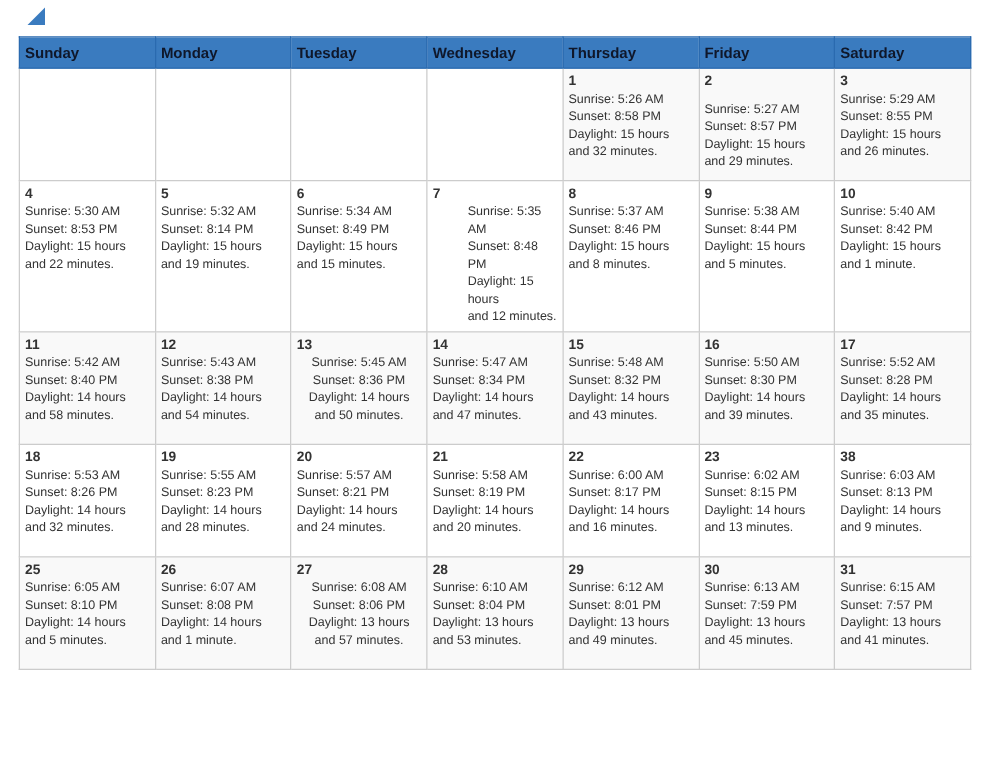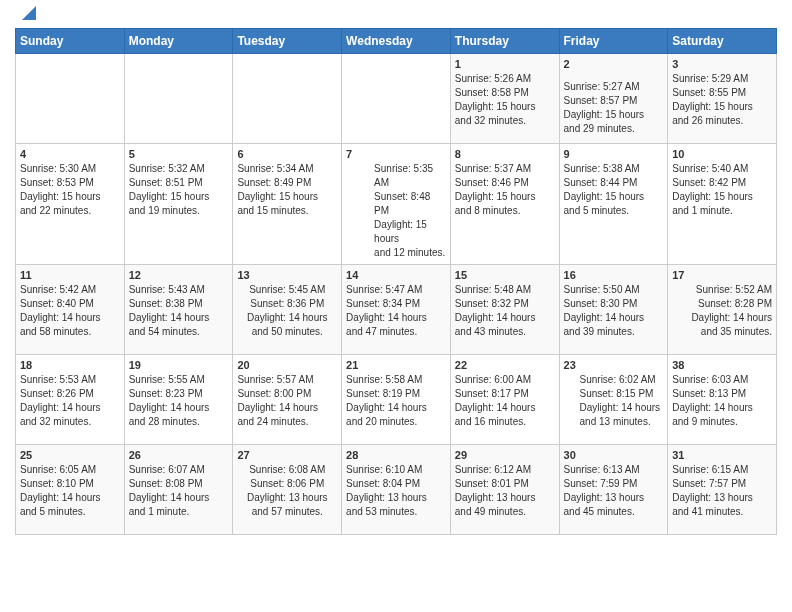--- a/index.html
+++ b/index.html
@@ -39,21 +39,21 @@
       font-size: 16px;
       color: #555;
     }
     table {
       width: 100%;
       border-collapse: collapse;
       table-layout: fixed;
     }
     thead tr th {
       background-color: #3a7bbf;
-      color: #ffffff;
+      color: #0f172a;
       font-size: 12px;
       font-weight: bold;
       padding: 5px 4px;
       text-align: left;
       border: 1px solid #2a6aaf;
     }
     tbody tr td {
       border: 1px solid #ccc;
       vertical-align: top;
       padding: 4px 4px;
@@ -145,21 +145,21 @@
         <td>
           <div class="day-num">4</div>
           <div class="day-info" style="white-space: pre-line;">Sunrise: 5:30 AM
 Sunset: 8:53 PM
 Daylight: 15 hours
 and 22 minutes.</div>
         </td>
         <td>
           <div class="day-num">5</div>
           <div class="day-info" style="white-space: pre-line;">Sunrise: 5:32 AM
-Sunset: 8:51 PM
+Sunset: 8:14 PM
 Daylight: 15 hours
 and 19 minutes.</div>
         </td>
         <td>
           <div class="day-num">6</div>
           <div class="day-info" style="white-space: pre-line;">Sunrise: 5:34 AM
 Sunset: 8:49 PM
 Daylight: 15 hours
 and 15 minutes.</div>
         </td>
@@ -230,21 +230,21 @@
         </td>
         <td>
           <div class="day-num">16</div>
           <div class="day-info" style="white-space: pre-line;">Sunrise: 5:50 AM
 Sunset: 8:30 PM
 Daylight: 14 hours
 and 39 minutes.</div>
         </td>
         <td>
           <div class="day-num">17</div>
-          <div class="day-info" style="white-space: pre-line; text-align: right;">Sunrise: 5:52 AM
+          <div class="day-info" style="white-space: pre-line;">Sunrise: 5:52 AM
 Sunset: 8:28 PM
 Daylight: 14 hours
 and 35 minutes.</div>
         </td>
       </tr>
       <tr>
         <td>
           <div class="day-num">18</div>
           <div class="day-info" style="white-space: pre-line;">Sunrise: 5:53 AM
 Sunset: 8:26 PM
@@ -254,41 +254,41 @@
         <td>
           <div class="day-num">19</div>
           <div class="day-info" style="white-space: pre-line;">Sunrise: 5:55 AM
 Sunset: 8:23 PM
 Daylight: 14 hours
 and 28 minutes.</div>
         </td>
         <td>
           <div class="day-num">20</div>
           <div class="day-info" style="white-space: pre-line;">Sunrise: 5:57 AM
-Sunset: 8:00 PM
+Sunset: 8:21 PM
 Daylight: 14 hours
 and 24 minutes.</div>
         </td>
         <td>
           <div class="day-num">21</div>
           <div class="day-info" style="white-space: pre-line;">Sunrise: 5:58 AM
 Sunset: 8:19 PM
 Daylight: 14 hours
 and 20 minutes.</div>
         </td>
         <td>
           <div class="day-num">22</div>
           <div class="day-info" style="white-space: pre-line;">Sunrise: 6:00 AM
 Sunset: 8:17 PM
 Daylight: 14 hours
 and 16 minutes.</div>
         </td>
         <td>
           <div class="day-num">23</div>
-          <div class="day-info" style="white-space: pre-line; margin-left: 16px;">Sunrise: 6:02 AM
+          <div class="day-info" style="white-space: pre-line;">Sunrise: 6:02 AM
 Sunset: 8:15 PM
 Daylight: 14 hours
 and 13 minutes.</div>
         </td>
         <td>
           <div class="day-num">38</div>
           <div class="day-info" style="white-space: pre-line;">Sunrise: 6:03 AM
 Sunset: 8:13 PM
 Daylight: 14 hours
 and 9 minutes.</div>

